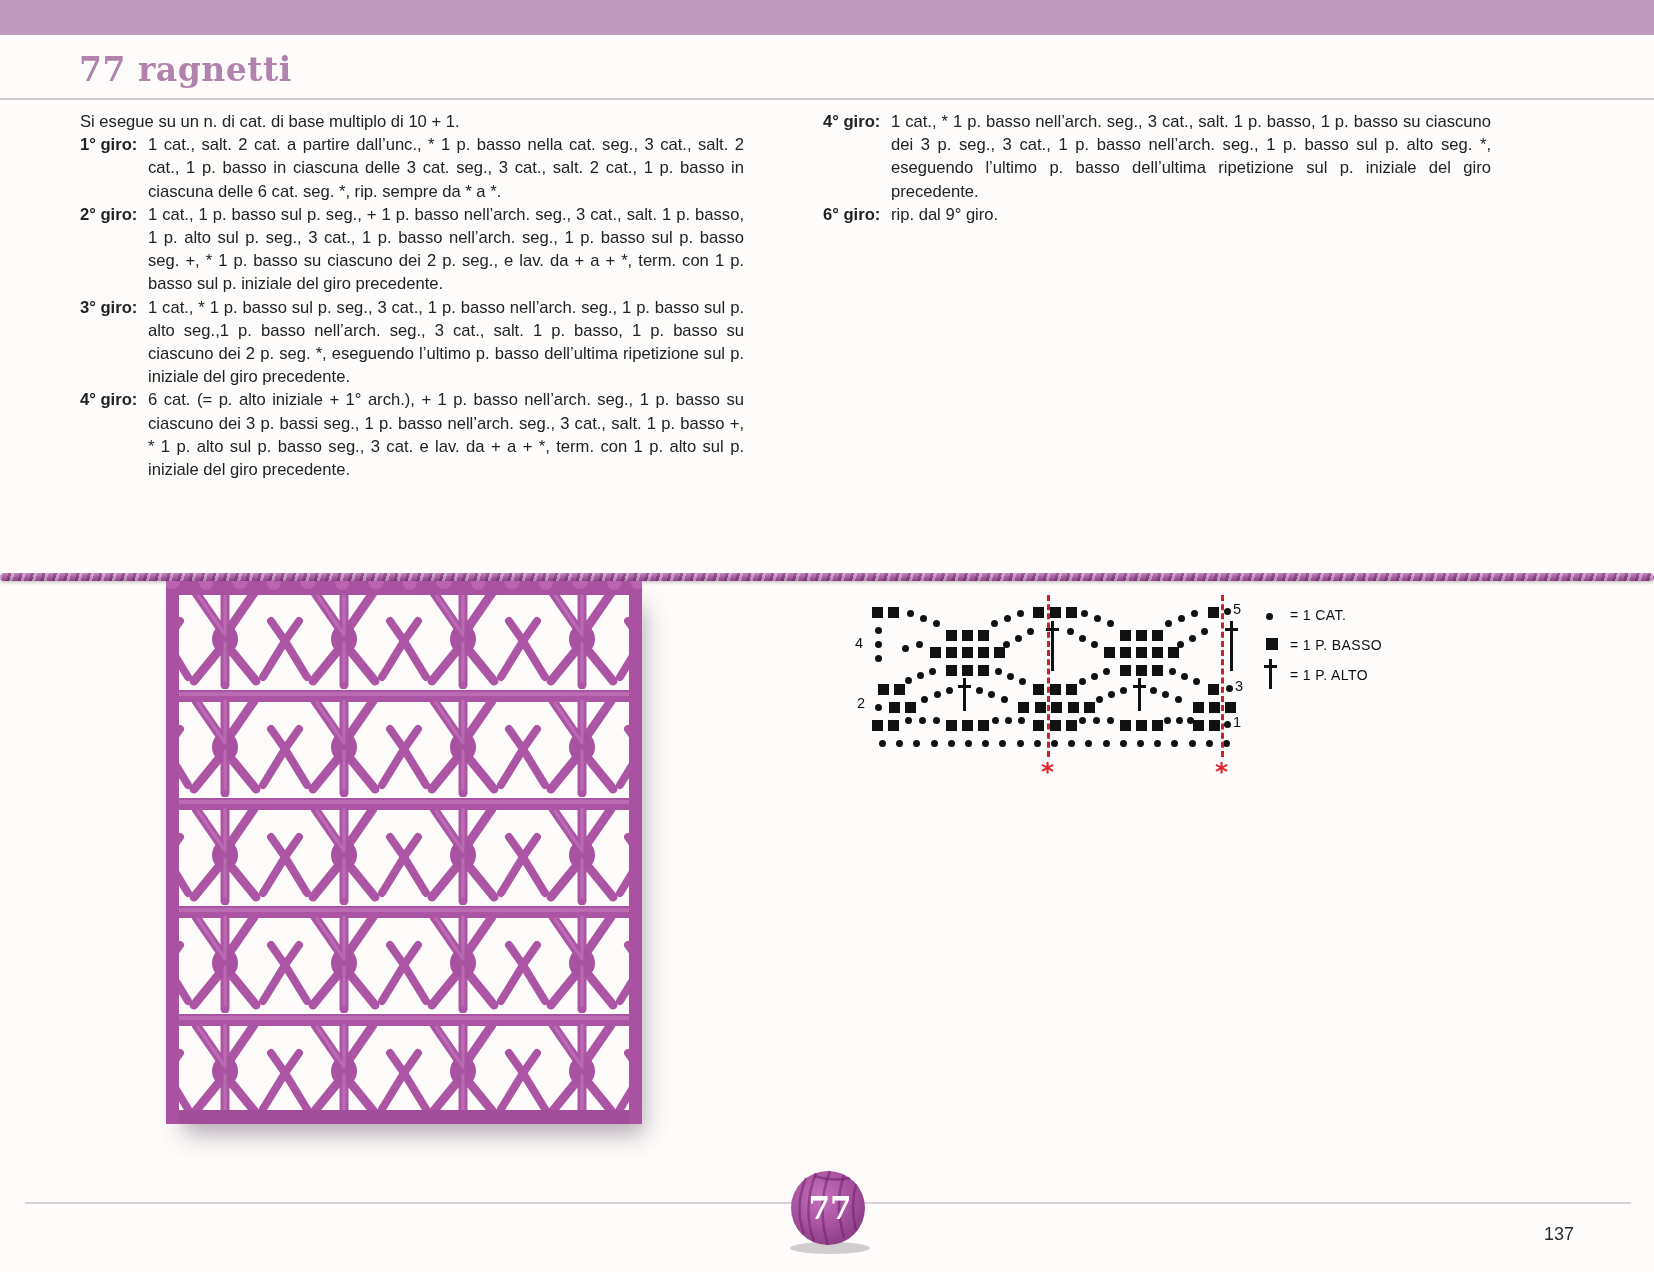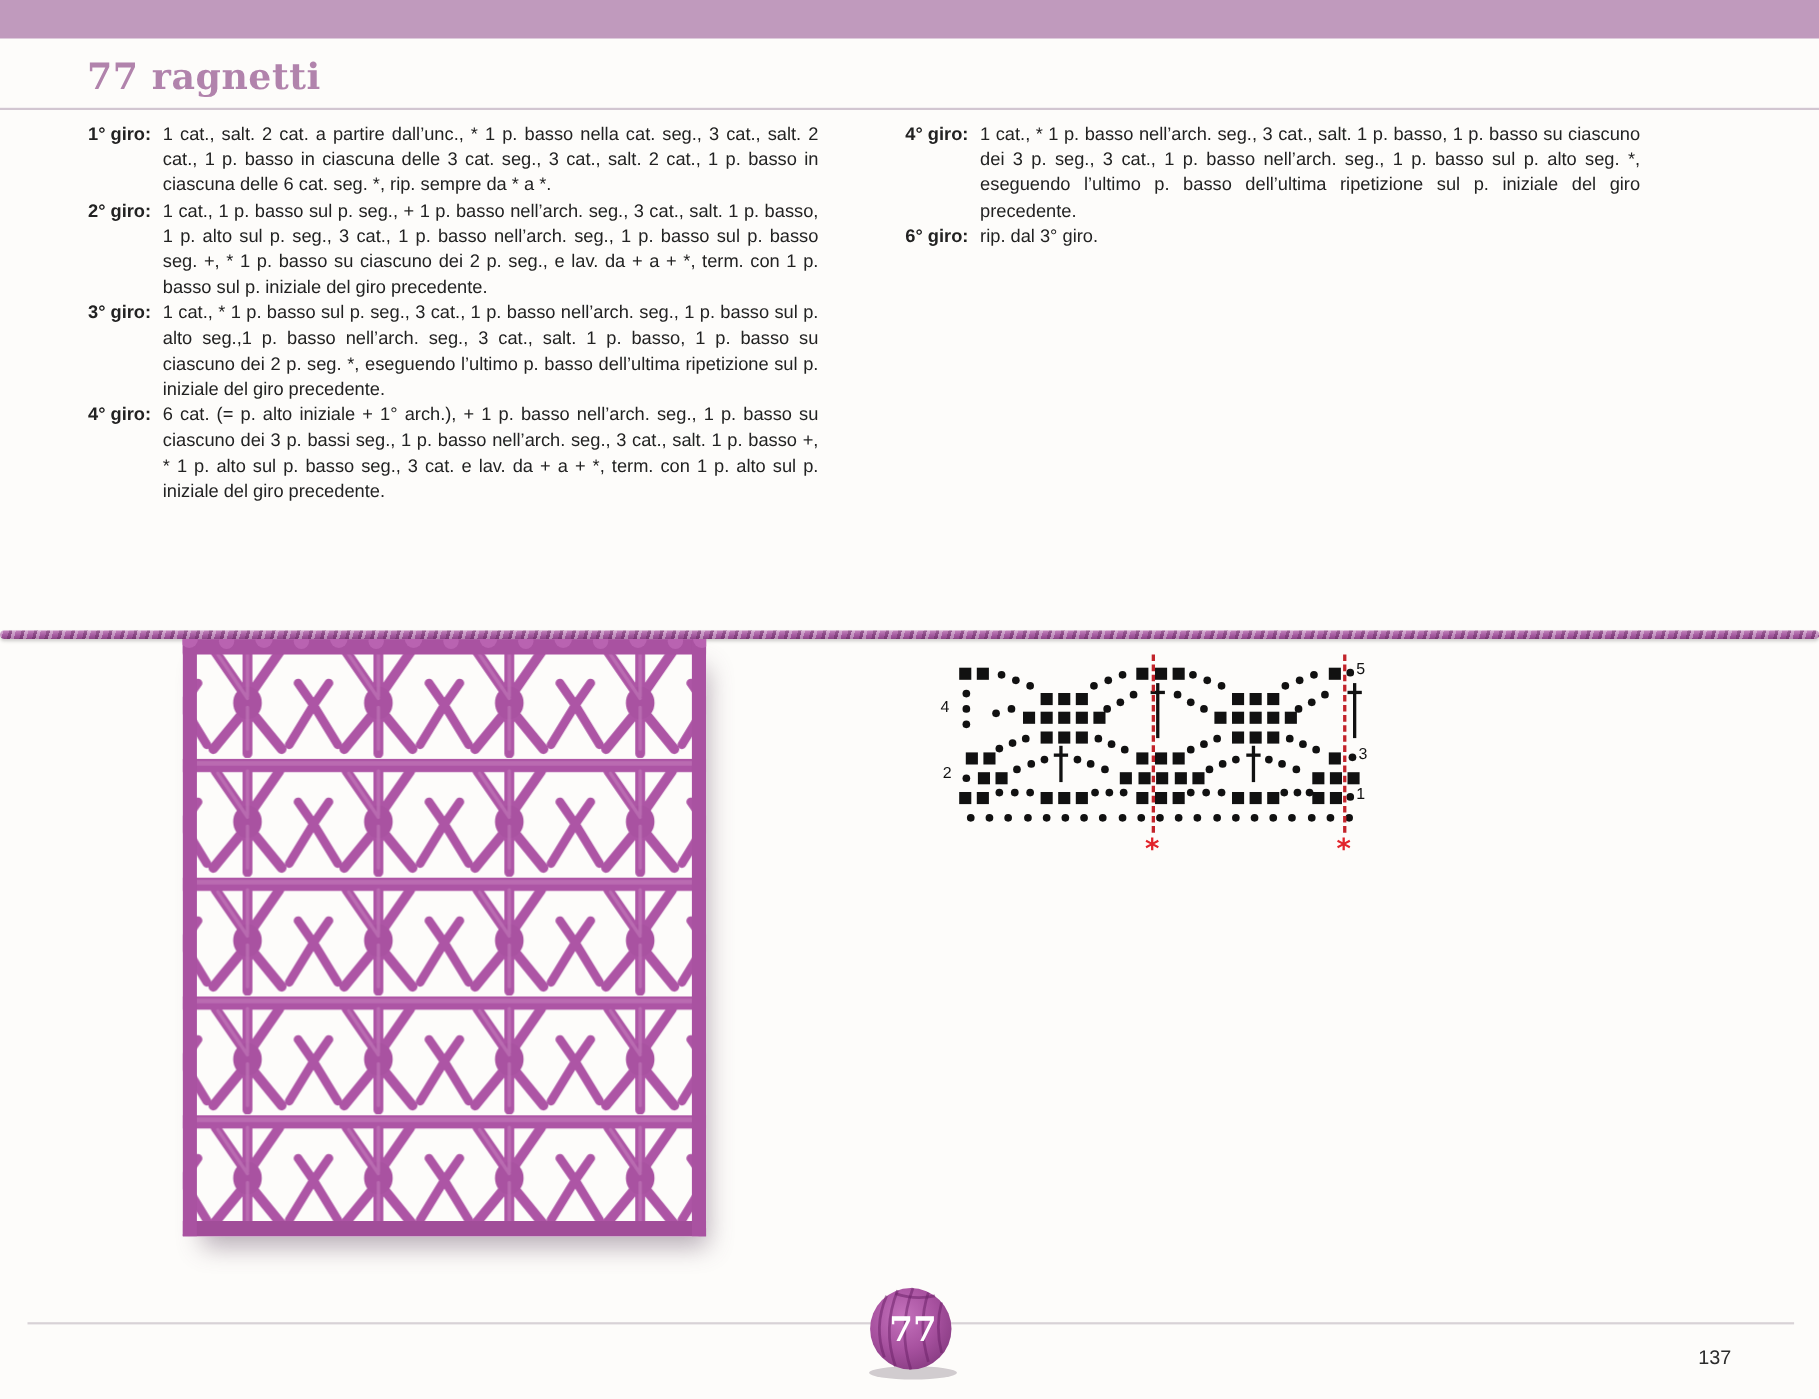--- a/index.html
+++ b/index.html
@@ -53,20 +53,21 @@
 </head>
 <body>
 
 <div class="page">
 
   <div class="topbar" style="background: rgb(192, 154, 189);"></div>
   <h1 class="page-title" style="color: rgb(177, 131, 172);">77 ragnetti</h1>
   <div class="title-rule" style="background: rgb(210, 198, 209);"></div>
 
   <div class="col col-left">
+    <p class="intro">Si esegue su un n. di cat. di base multiplo di 10 + 1.</p>
     <div id="giri-left">
         <div class="giro">
           <b>1° giro:</b>
           <div>1 cat., salt. 2 cat. a partire dall’unc., * 1 p. basso nella cat. seg., 3 cat., salt. 2 cat., 1 p. basso in ciascuna delle 3 cat. seg., 3 cat., salt. 2 cat., 1 p. basso in ciascuna delle 6 cat. seg. *, rip. sempre da * a *.</div>
         </div>
         <div class="giro">
           <b>2° giro:</b>
           <div>1 cat., 1 p. basso sul p. seg., + 1 p. basso nell’arch. seg., 3 cat., salt. 1 p. basso, 1 p. alto sul p. seg., 3 cat., 1 p. basso nell’arch. seg., 1 p. basso sul p. basso seg. +, * 1 p. basso su ciascuno dei 2 p. seg., e lav. da + a + *, term. con 1 p. basso sul p. iniziale del giro precedente.</div>
         </div>
         <div class="giro">
@@ -81,21 +82,21 @@
   </div>
 
   <div class="col col-right">
     <div id="giri-right">
         <div class="giro">
           <b>4° giro:</b>
           <div>1 cat., * 1 p. basso nell’arch. seg., 3 cat., salt. 1 p. basso, 1 p. basso su ciascuno dei 3 p. seg., 3 cat., 1 p. basso nell’arch. seg., 1 p. basso sul p. alto seg. *, eseguendo l’ultimo p. basso dell’ultima ripetizione sul p. iniziale del giro precedente.</div>
         </div>
         <div class="giro">
           <b>6° giro:</b>
-          <div>rip. dal 3° giro.</div>
+          <div>rip. dal 9° giro.</div>
         </div>
       </div>
   </div>
 
   <div class="yarn-strand"></div>
 
   <div class="swatch">
     <svg width="476" height="543" viewBox="0 0 476 543">
       <defs>
         <pattern id="lace" width="119" height="108" patternUnits="userSpaceOnUse">
@@ -299,20 +300,34 @@
       <div class="rl" style="left: 368px; top: 0px; border-left-color: rgb(194, 36, 43);"></div>
       <div class="ast" style="left: 188px; top: 170px; color: rgb(226, 36, 43);">*</div>
       <div class="ast" style="left: 362px; top: 170px; color: rgb(226, 36, 43);">*</div>
       <div class="rowlab" style="left: 2px; top: 40px;">4</div>
       <div class="rowlab" style="left: 4px; top: 100px;">2</div>
       <div class="rowlab" style="left: 380px; top: 6px;">5</div>
       <div class="rowlab" style="left: 382px; top: 83px;">3</div>
       <div class="rowlab" style="left: 380px; top: 119px;">1</div>
     </div>
 
+  <div class="legend" id="legend">
+      <div class="legend-item">
+        <span class="lg-sym"><span class="lg-dot"></span></span>
+        <span>= 1 CAT.</span>
+      </div>
+      <div class="legend-item">
+        <span class="lg-sym"><span class="lg-sq"></span></span>
+        <span>= 1 P. BASSO</span>
+      </div>
+      <div class="legend-item">
+        <span class="lg-sym"><span class="lg-cr"><i></i></span></span>
+        <span>= 1 P. ALTO</span>
+      </div>
+    </div>
 
   <div class="bottom-rule" style="background: rgb(216, 210, 214);"></div>
 
   <div class="ball">
     <svg width="86" height="92" viewBox="0 0 86 92">
       <ellipse cx="44" cy="84" rx="40" ry="6" fill="rgba(80,60,80,0.25)"></ellipse>
       <defs>
         <radialGradient id="ballg" cx="40%" cy="35%" r="75%">
           <stop offset="0%" stop-color="#c472bc"></stop>
             <stop offset="55%" stop-color="#a7519f"></stop>

